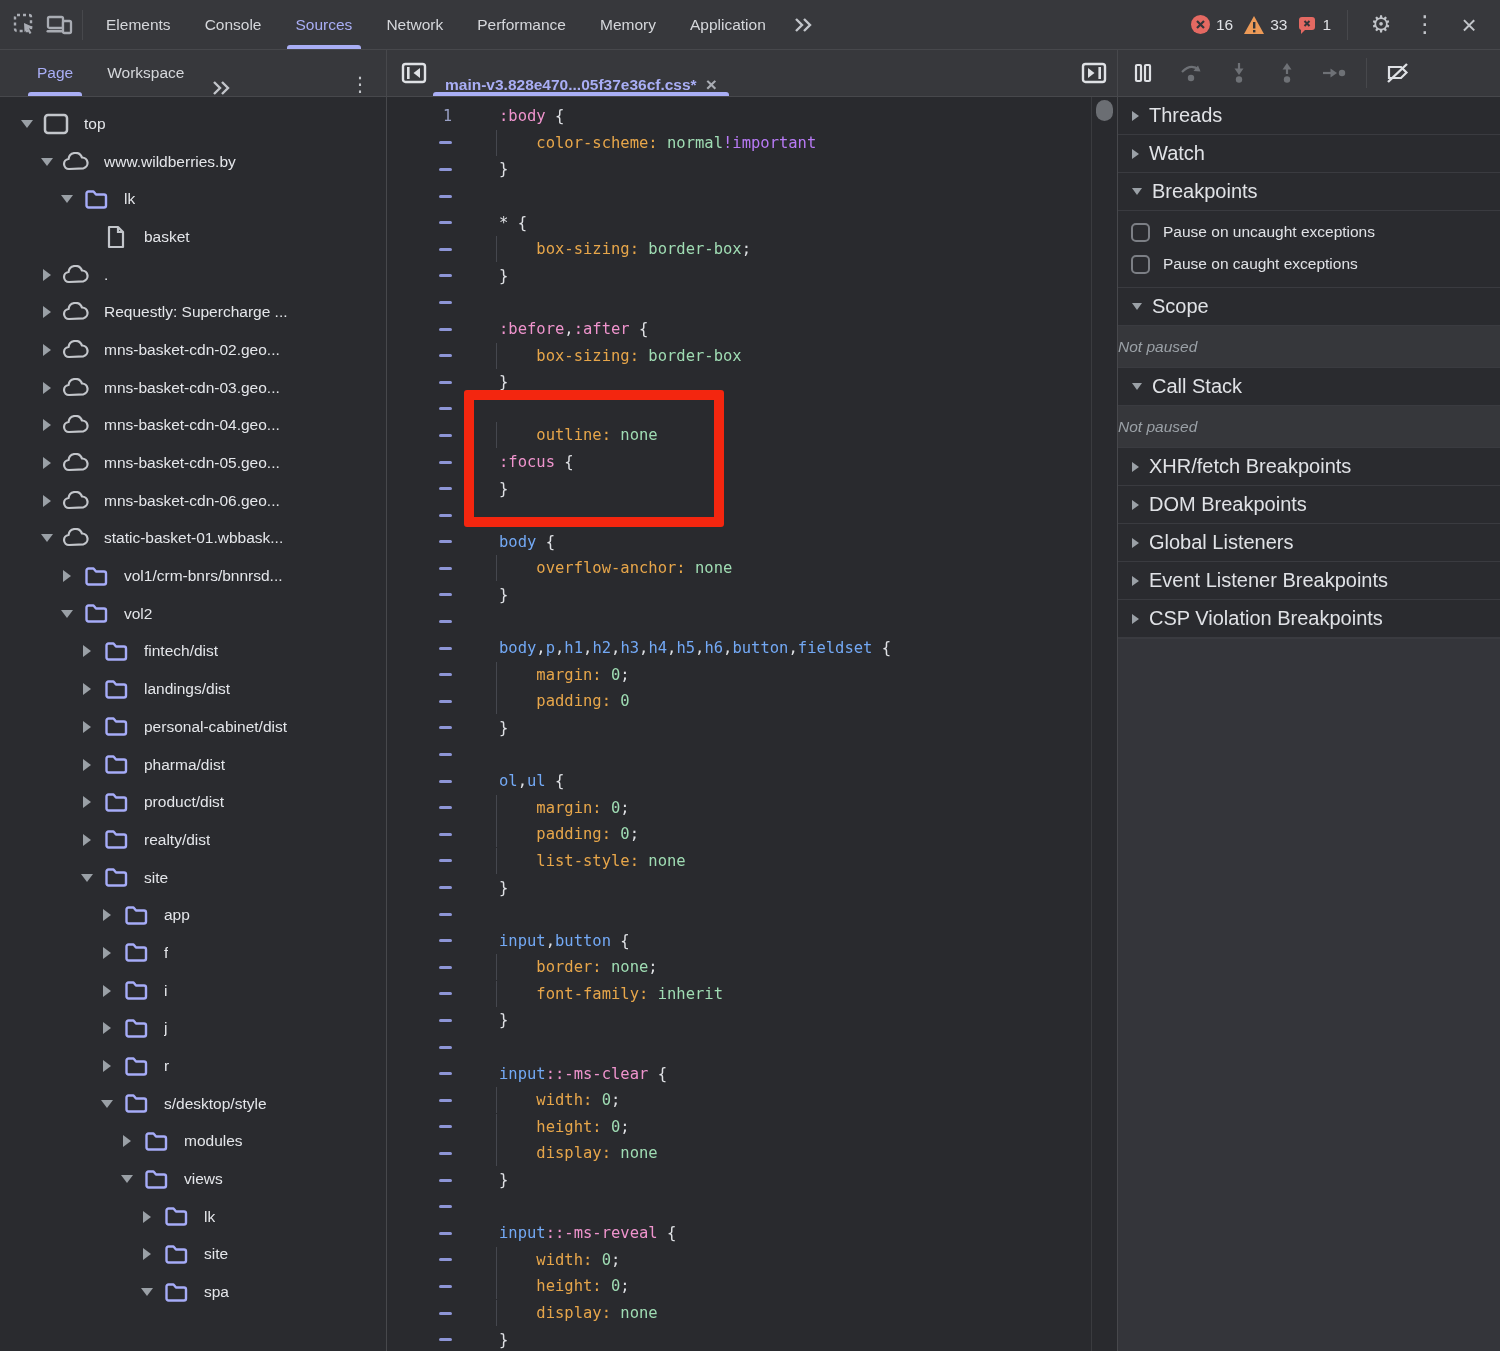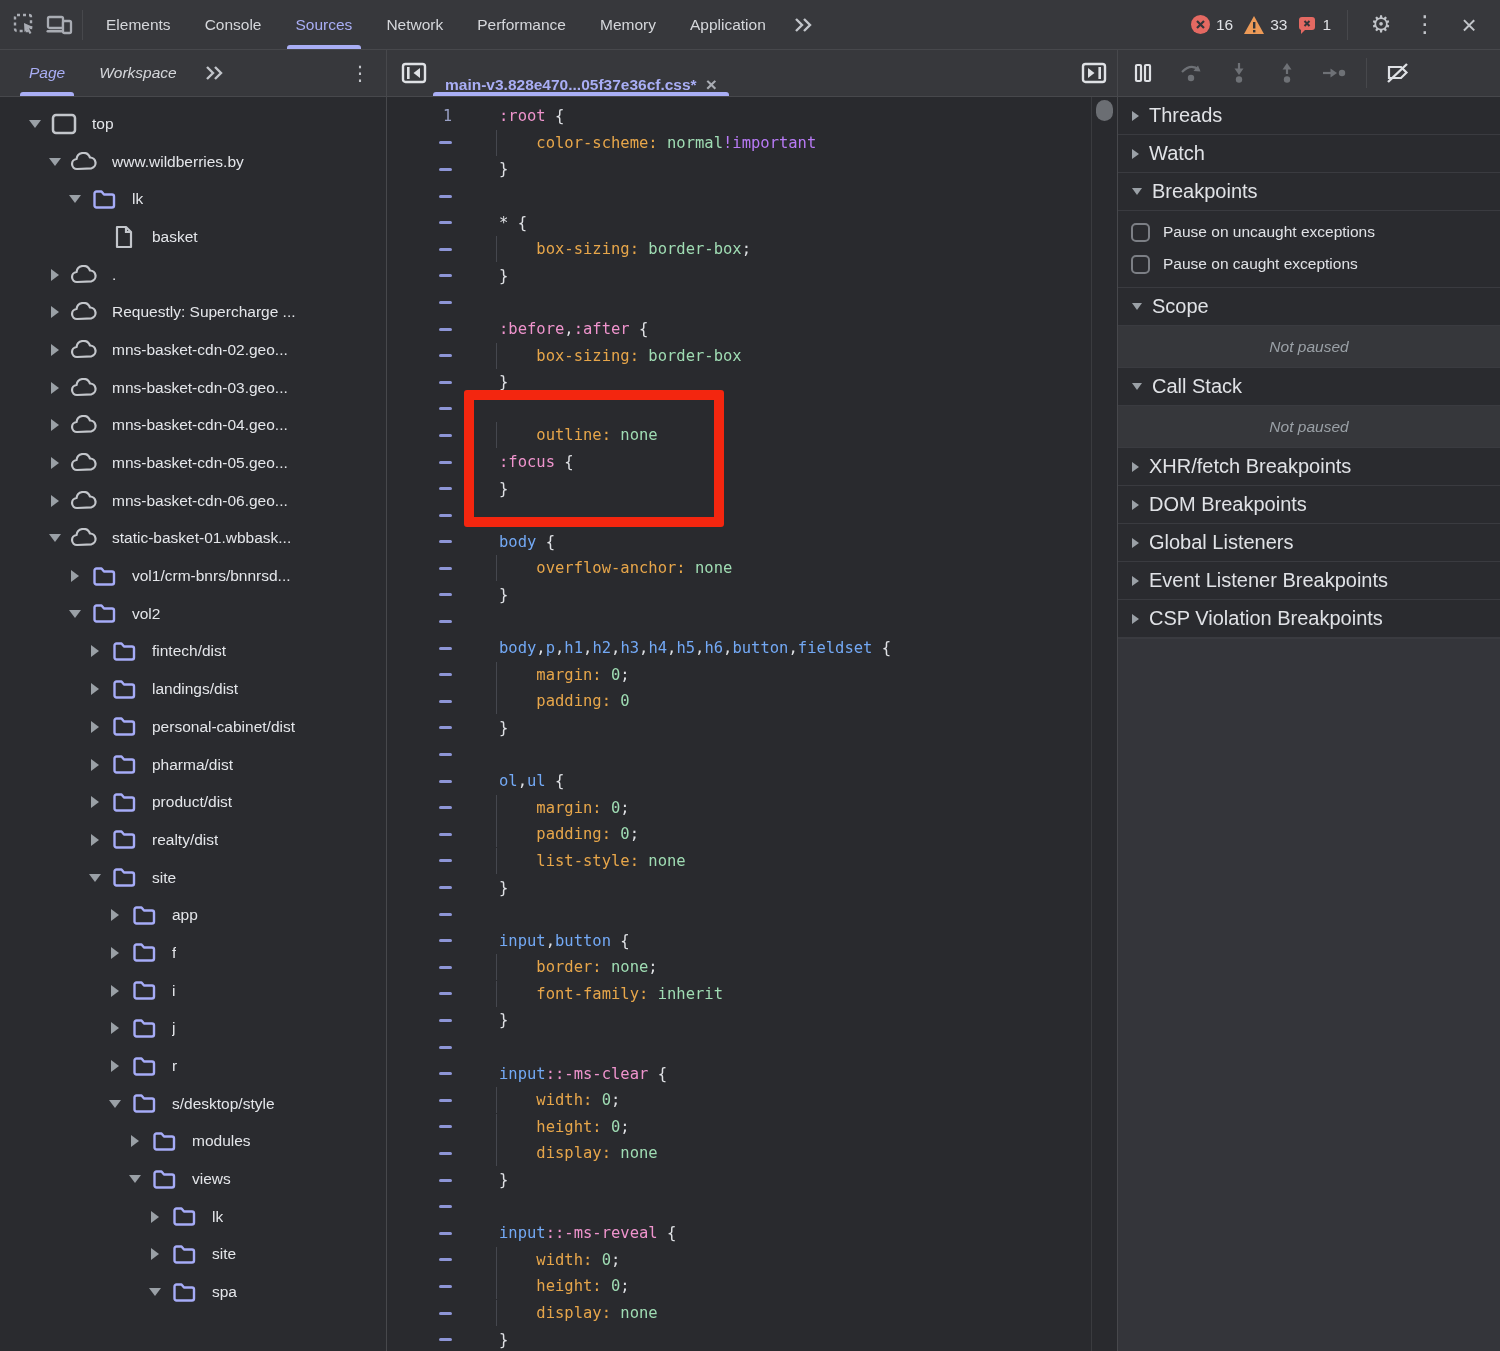--- a/index.html
+++ b/index.html
@@ -34,36 +34,36 @@
   .tabs{display:flex;height:100%;align-items:stretch;}
   .tab{display:flex;align-items:center;padding:0 17px;font-size:15.5px;color:#d5d7db;position:relative;cursor:pointer;white-space:nowrap;}
   .tab.active{color:var(--accent);}
   .tab.active::after{content:"";position:absolute;left:8px;right:8px;bottom:0;height:4px;border-radius:3px 3px 0 0;background:var(--accent);}
   .row1-right{margin-left:auto;display:flex;align-items:center;gap:10px;padding-right:14px;}
   .badge{display:flex;align-items:center;gap:5px;font-size:15.5px;color:var(--text);}
   .glyph-btn{font-size:23px;color:#c2c5ca;line-height:1;}
 
   
   .row2{height:47px;background:var(--toolbar-bg);border-bottom:1px solid var(--border);display:flex;flex:0 0 auto;}
-  .nav-header{width:387px;border-right:1px solid var(--border);display:flex;align-items:center;padding-left:12px;font-style:italic;}
+  .nav-header{width:387px;border-right:1px solid var(--border);display:flex;align-items:flex-end;padding-left:20px;}
   .nav-header .tab{font-size:15.5px;}
   .nav-header .more{display:flex;align-items:center;padding:0 10px;}
   .nav-header .kebab{margin-left:auto;display:flex;align-items:center;padding:0 16px;color:#c2c5ca;font-size:20px;cursor:pointer;}
   .editor-toolbar{flex:1;border-right:1px solid var(--border);display:flex;align-items:flex-end;position:relative;font-weight:bold;}
   .file-tab{display:flex;align-items:center;gap:9px;padding:0 14px;position:relative;cursor:pointer;}
   .file-tab .title{font-size:15.5px;color:var(--accent);white-space:nowrap;}
   .file-tab .close{color:#a9acb3;font-size:19px;}
   .file-tab::after{content:"";position:absolute;left:2px;right:2px;bottom:0;height:4px;border-radius:3px 3px 0 0;background:var(--accent);}
   .editor-toolbar .right-toggle{margin-left:auto;align-self:center;margin-right:6px;}
   .debug-toolbar{width:382px;display:flex;align-items:center;padding-left:8px;gap:6px;}
 
   
   .main{flex:1;display:flex;min-height:0;}
   .navigator{width:387px;border-right:1px solid var(--border);background:var(--panel-bg);overflow:hidden;padding-top:8px;}
-  .tree-row{display:flex;align-items:center;height:37.7px;cursor:pointer;white-space:nowrap;padding-left:8px;}
+  .tree-row{display:flex;align-items:center;height:37.7px;cursor:pointer;white-space:nowrap;}
   .tree-arrow{width:18px;display:flex;justify-content:center;flex:0 0 auto;}
   .tree-icon{width:28px;height:24px;margin-left:6px;display:flex;align-items:center;justify-content:center;flex:0 0 auto;}
   .tree-label{margin-left:14px;font-size:15.5px;color:#e4e6ea;overflow:hidden;text-overflow:ellipsis;}
   .tri-r{width:0;height:0;border-top:6px solid transparent;border-bottom:6px solid transparent;border-left:8px solid #9aa0a6;}
   .tri-d{width:0;height:0;border-left:6px solid transparent;border-right:6px solid transparent;border-top:8px solid #9aa0a6;}
 
   
   .editor{flex:1;background:var(--editor-bg);border-right:1px solid var(--border);position:relative;overflow:hidden;padding-top:6px;}
   .code-line{display:flex;height:26.6px;align-items:center;}
   .gutter{width:78px;flex:0 0 auto;display:flex;justify-content:flex-end;padding-right:13px;align-items:center;}
@@ -81,21 +81,21 @@
   .sidebar{width:382px;background:var(--panel-bg);display:flex;flex-direction:column;overflow:hidden;}
   .sec-header{height:38px;display:flex;align-items:center;padding-left:14px;gap:10px;border-bottom:1px solid var(--border-soft);cursor:pointer;flex:0 0 auto;}
   .sec-header .lbl{font-size:20px;color:#e0e2e6;}
   .sec-header .tri-r{border-top-width:5px;border-bottom-width:5px;border-left-width:7px;}
   .sec-header .tri-d{border-left-width:5px;border-right-width:5px;border-top-width:7px;}
   .sec-content{border-bottom:1px solid var(--border-soft);flex:0 0 auto;}
   .chk-row{height:32px;display:flex;align-items:center;gap:13px;padding-left:13px;cursor:pointer;}
   .chk-area{padding:5px 0 7px;}
   .checkbox{width:19px;height:19px;border:2px solid #7c7f85;border-radius:5px;background:transparent;flex:0 0 auto;}
   .chk-lbl{font-size:15.5px;color:#e0e2e6;}
-  .status-row{height:41px;display:flex;align-items:center;justify-content:center;background:#36373b;}
+  .status-row{height:41px;display:flex;align-items:center;background:#36373b;}
   .status-row .txt{font-style:italic;font-size:15.5px;color:#9aa0a6;}
   .sidebar-fill{flex:1;background:#34353a;border-top:1px solid var(--border-soft);}
 
   svg{display:block}
 </style>
 </head>
 <body>
 
 <div class="app">
 
@@ -597,21 +597,21 @@
           <span class="tree-label">spa</span>
         </div>
       </div>
 
     <div class="editor">
       <div id="code-lines">
           <div class="code-line">
             <span class="gutter">
               <span class="num">1</span>
             </span>
-            <span class="code"><span class="tok-s">:root</span><span class="tok-p"> {</span></span>
+            <span class="code"><span class="tok-s">:body</span><span class="tok-p"> {</span></span>
           </div>
           <div class="code-line guide">
             <span class="gutter">
               <span class="dash"></span>
             </span>
             <span class="code"><span class="tok-k">    color-scheme:</span><span class="tok-v"> normal</span><span class="tok-i">!important</span></span>
           </div>
           <div class="code-line">
             <span class="gutter">
               <span class="dash"></span>

